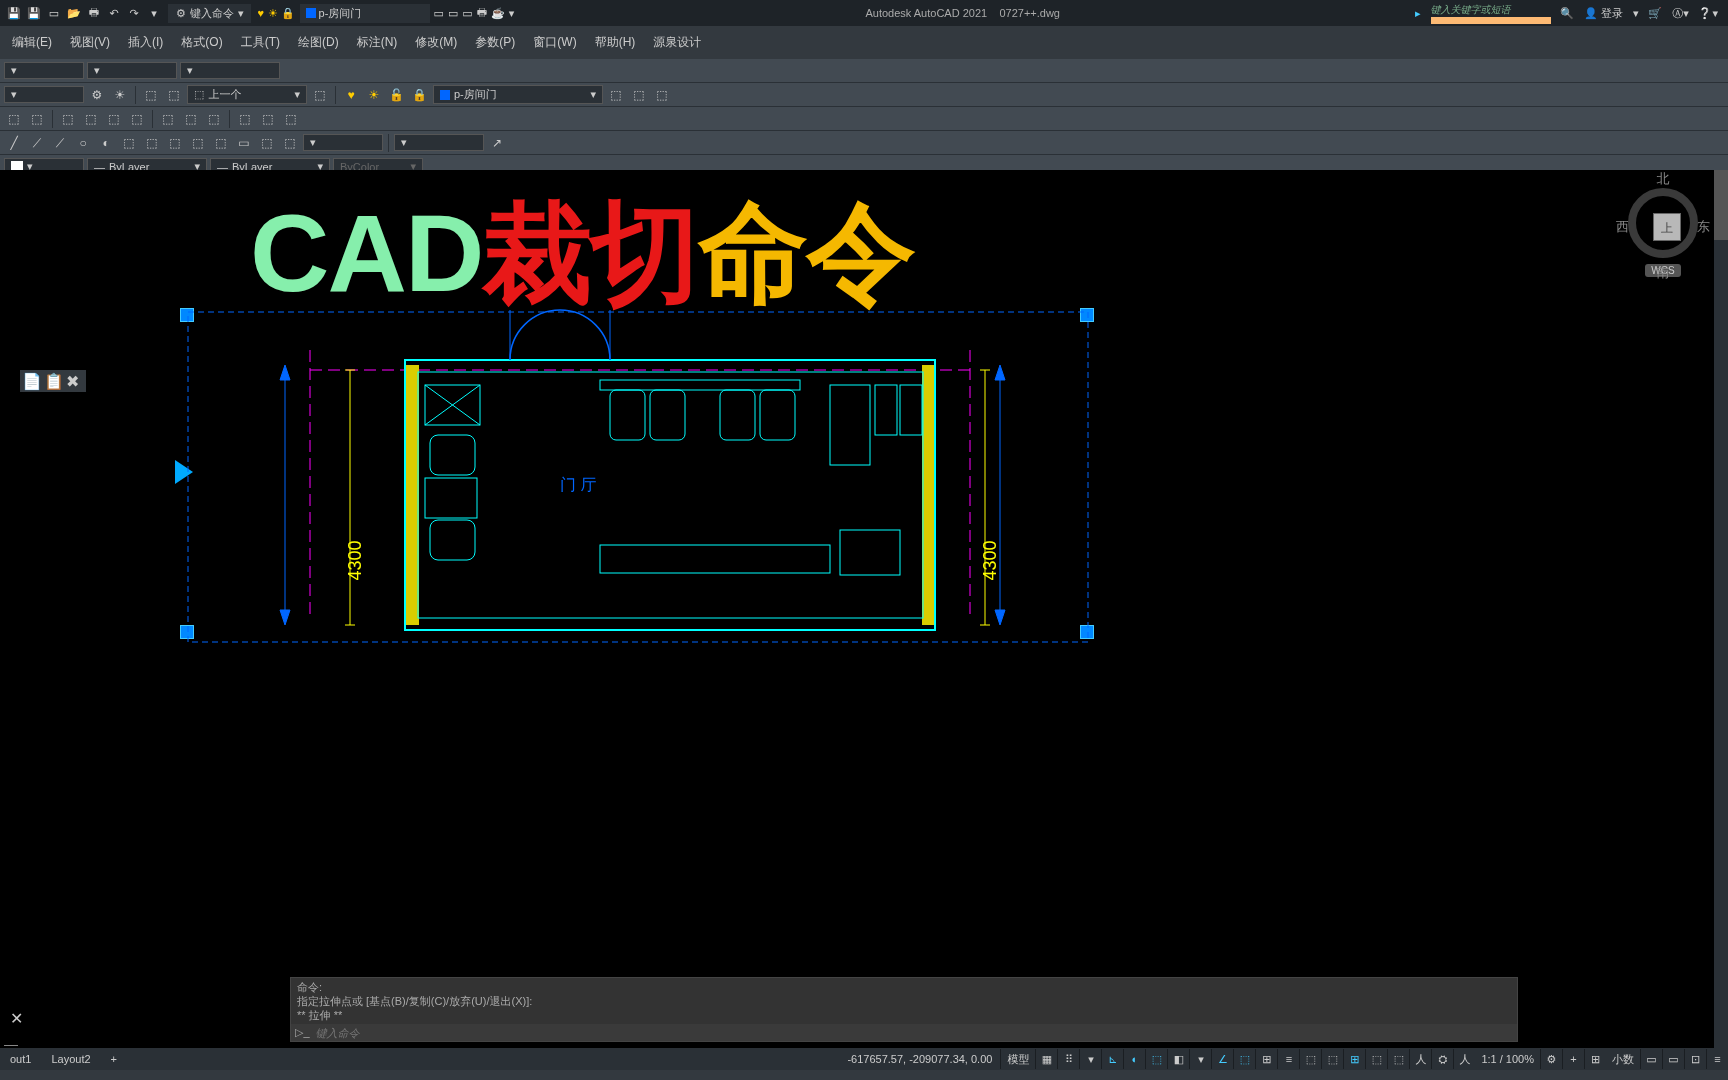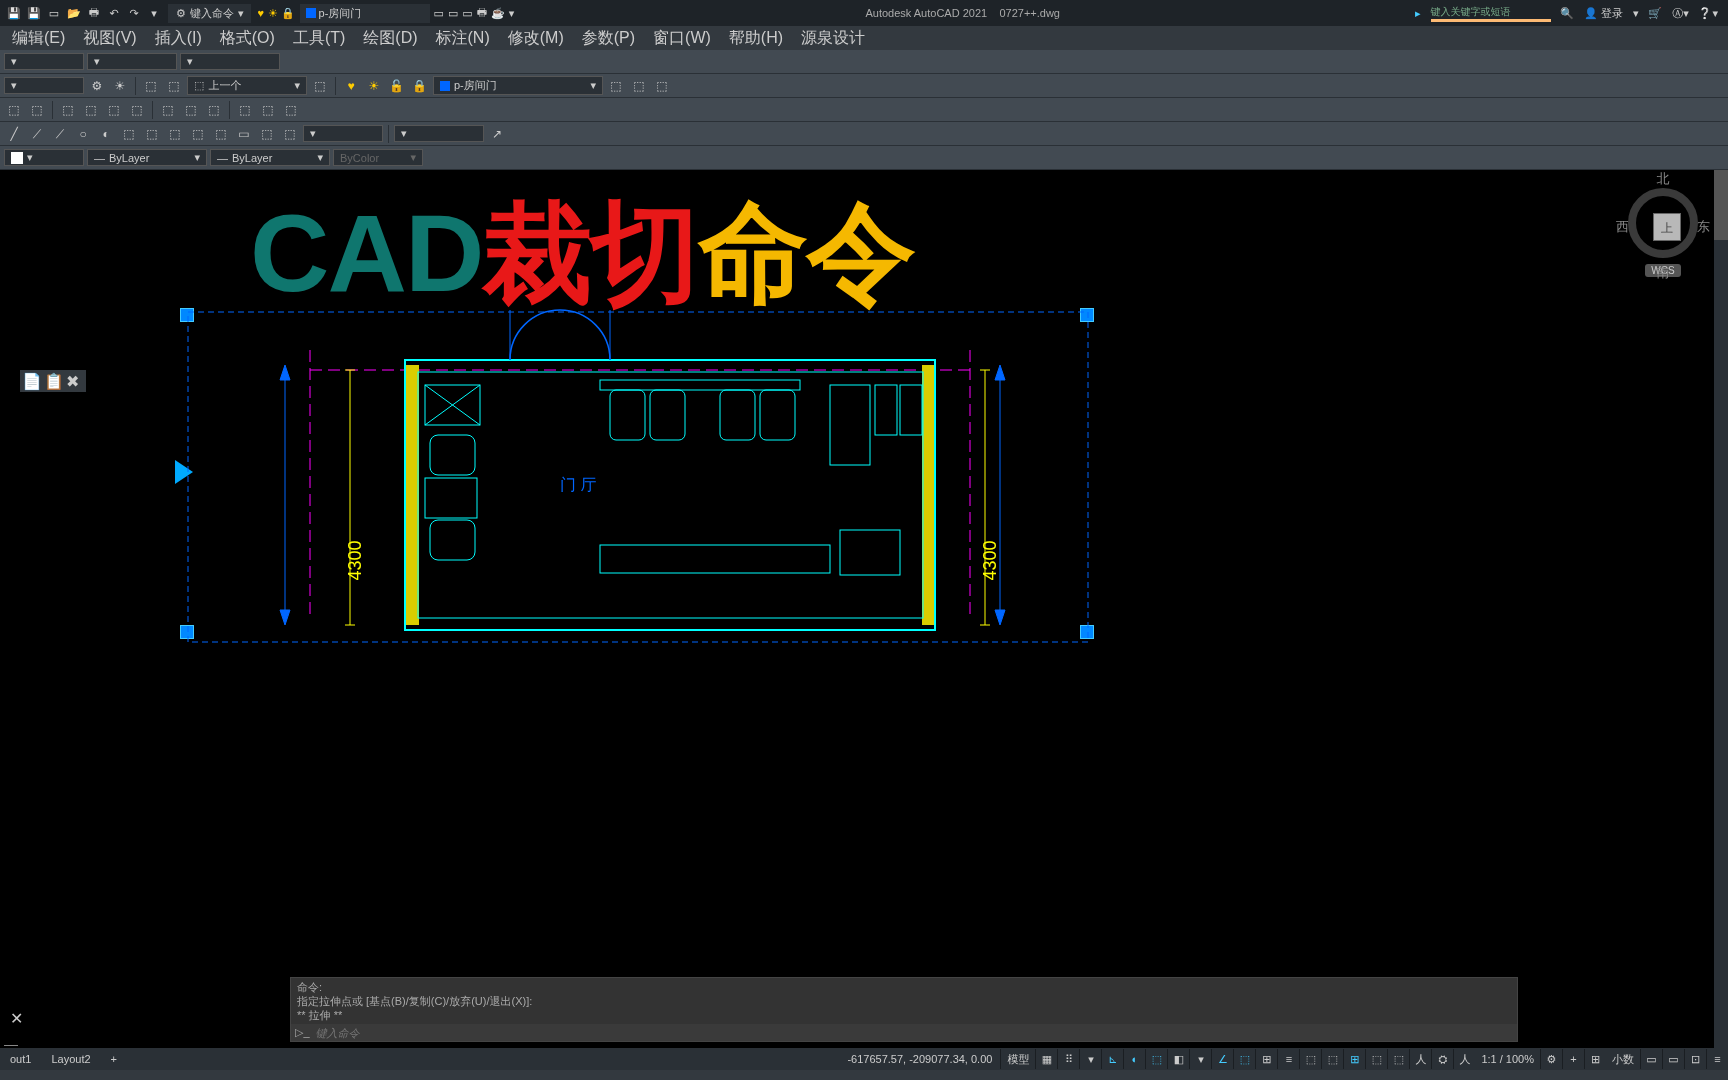--- a/index.html
+++ b/index.html
@@ -6,37 +6,37 @@
 body { background: #33393f; color: #ccc; width: 1728px; height: 1080px; overflow: hidden; position: relative; }
 
 .title-bar { height: 26px; background: #1e2328; display: flex; align-items: center; font-size: 11px; }
 .title-bar .qat { display: flex; gap: 4px; padding: 0 6px; align-items: center; }
 .title-bar .qat span { width: 16px; height: 16px; display: inline-flex; align-items: center; justify-content: center; cursor: pointer; }
 .title-bar .workspace { background: #2a3036; padding: 2px 8px; display: flex; align-items: center; gap: 4px; }
 .title-bar .layer-ctrl { display: flex; align-items: center; gap: 4px; padding: 0 6px; }
 .title-bar .layer-dd { background: #2a3036; padding: 2px 6px; width: 130px; display: flex; align-items: center; gap: 3px; }
 .title-bar .center { flex: 1; text-align: center; color: #aaa; }
 .title-bar .right { display: flex; align-items: center; gap: 10px; padding: 0 10px; }
-.title-bar .search-hint { color: #7a8; border-bottom: 3px solid #fdba74; width: 120px; font-size: 10px; }
+.title-bar .search-hint { color: #7a8; font-style: italic; border-bottom: 7px solid #fdba74; width: 120px; font-size: 10px; }
 .title-bar .login { display: flex; align-items: center; gap: 3px; }
 
-.menu-bar { height: 24px; background: #33393f; display: flex; align-items: center; font-size: 16px; padding: 0 4px; gap: 2px; }
+.menu-bar { height: 33px; background: #33393f; display: flex; align-items: center; font-size: 12px; padding: 0 4px; gap: 2px; }
 .menu-bar span { padding: 2px 8px; cursor: pointer; }
 
 .toolbar-row { height: 24px; background: #424a52; display: flex; align-items: center; padding: 0 4px; gap: 3px; border-bottom: 1px solid #2a3036; }
 .toolbar-row .btn { width: 20px; height: 20px; display: inline-flex; align-items: center; justify-content: center; cursor: pointer; font-size: 12px; }
 .toolbar-row .dd { background: #2a3036; padding: 1px 6px; font-size: 11px; display: flex; align-items: center; gap: 4px; border: 1px solid #555; min-width:80px;}
 .toolbar-row .sep { width: 1px; height: 18px; background: #2a3036; margin: 0 2px; }
 
 .canvas-area { position: absolute; top: 170px; left: 0; right: 0; bottom: 10px; background: #000; }
 .floorplan { position: absolute; left: 180px; top: 130px; }
 .floorplan svg { display: block; }
 
 .title-text { position: absolute; top: 10px; left: 250px; font-weight: 900; font-size: 110px; letter-spacing: -2px; white-space: nowrap; font-family: "Microsoft YaHei", Impact, sans-serif; }
-.title-text .c1 { color: #0f766e; text-align: right; }
+.title-text .c1 { color: #86efac; text-align: right; }
 .title-text .c2 { color: #e81818; }
 .title-text .c3 { color: #f5b800; text-align: right; }
 .sub-text { position: absolute; top: 400px; left: 270px; font-weight: 900; font-size: 130px; letter-spacing: 8px; color: #f5b800; font-family: "Microsoft YaHei", Impact, sans-serif; }
 
 .viewcube { position: absolute; right: 20px; top: 0px; width: 90px; height: 140px; text-align: center; font-size: 13px; color: #888; }
 .viewcube .ring { width: 70px; height: 70px; border: 8px solid #3a3a3a; border-radius: 50%; margin: 18px auto 4px; position: relative; }
 .viewcube .cube { position: absolute; top: 17px; left: 17px; width: 28px; height: 28px; background: #b8b8b8; border: 1px solid #666; color:#444; font-size:12px; line-height:28px;}
 .viewcube .n { position: absolute; top: 0; left: 50%; transform: translateX(-50%); }
 .viewcube .s { position: absolute; bottom: 28px; left: 50%; transform: translateX(-50%); }
 .viewcube .w { position: absolute; top: 48px; left: -2px; }

